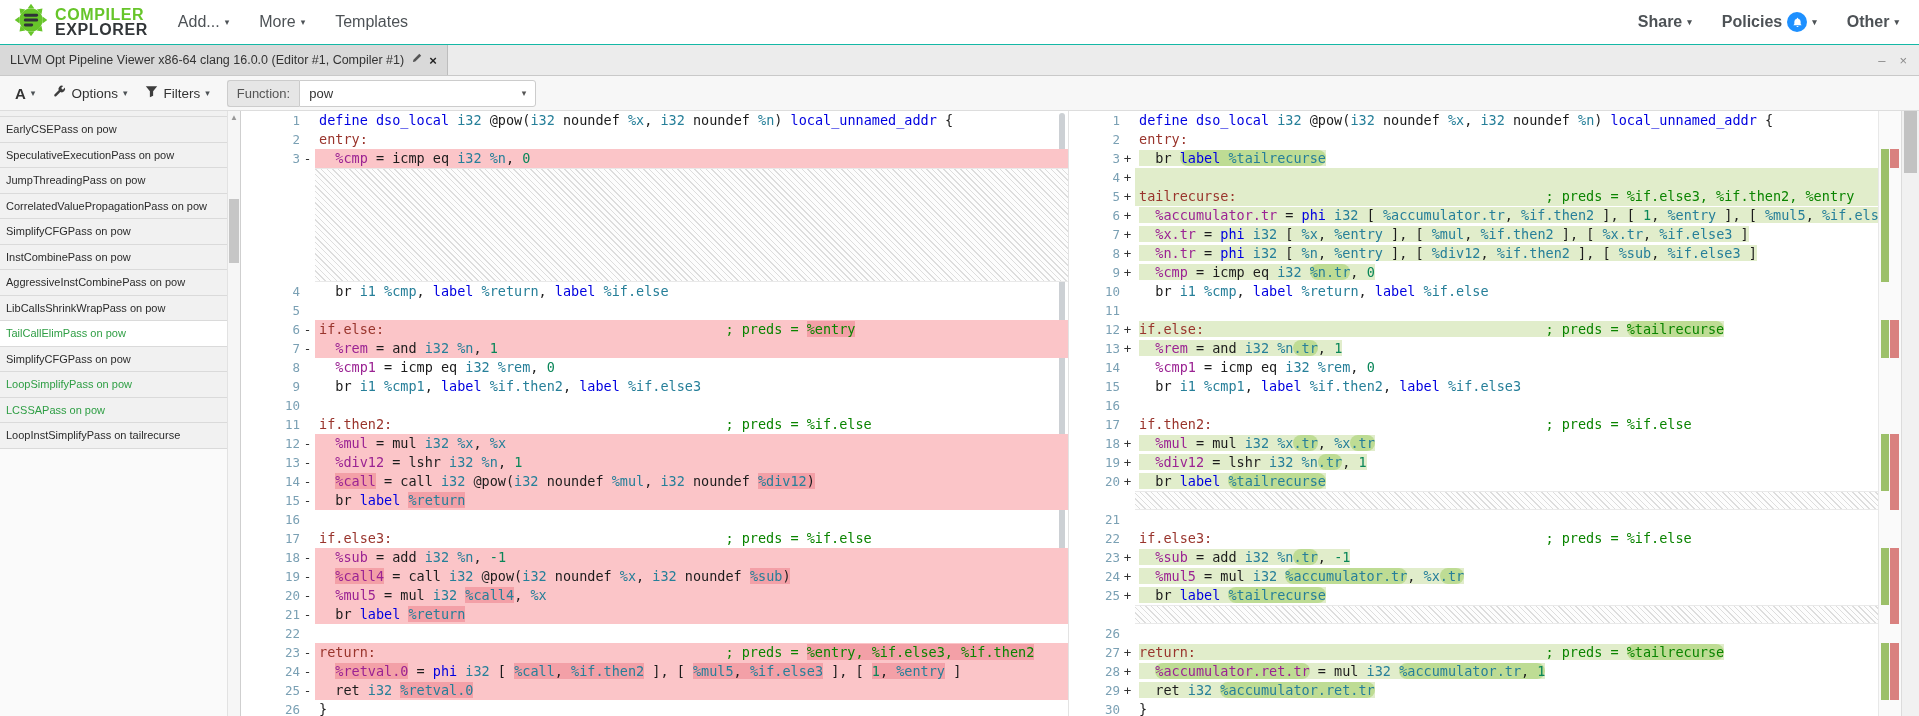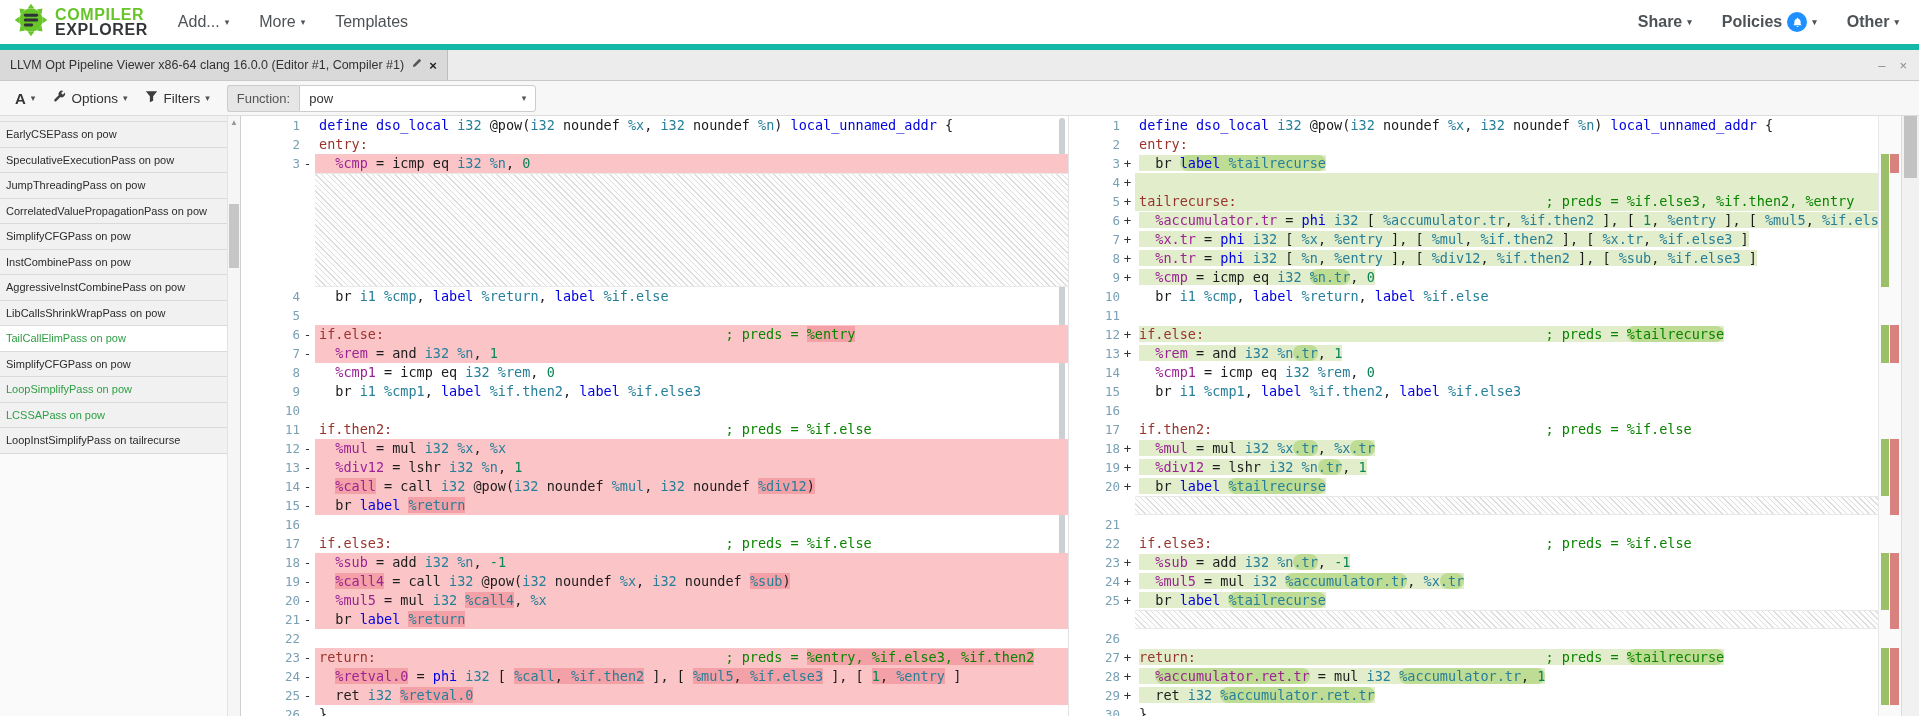--- a/index.html
+++ b/index.html
@@ -1,18 +1,18 @@
 <!DOCTYPE html>
 <html style="--brand_green: #67c52a; --pass_changed_green: #2e9e44; --deleted_line_bg: #fbc5c8; --deleted_word_bg: #f3a0a7; --inserted_line_bg: #e1edcb; --inserted_word_bg: #bedc94; --policies_badge_blue: #1e90ff;"><head>
 <meta charset="utf-8">
 <style>
   html,body{margin:0;padding:0;width:1919px;height:716px;overflow:hidden;background:#fff;
     font-family:"Liberation Sans",sans-serif;-webkit-font-smoothing:antialiased;}
   
-  .navbar{height:44px;display:flex;align-items:center;padding:0 14px;background:#fff;border-bottom:6px solid #14b8a6;}
+  .navbar{height:44px;display:flex;align-items:center;padding:0 14px;background:#fff;border-bottom:1px solid #14b8a6;}
   .brand{display:flex;align-items:center;gap:7px;margin-right:30px;cursor:pointer;}
   .brand-text{display:flex;flex-direction:column;font-weight:bold;font-size:16px;line-height:15px;letter-spacing:.6px;}
   .brand-l1{color:var(--brand_green,#67c52a);}
   .brand-l2{color:#33373a;}
   .menus{display:flex;align-items:center;gap:30px;font-size:16px;color:#4d5256;}
   .menus.right{margin-left:auto;padding-right:6px;font-weight:bold;}
   .menu-item{display:flex;align-items:center;gap:5px;cursor:pointer;white-space:nowrap;}
   .caret{font-size:9px;color:#4d5256;line-height:1;}
   .bell-badge{width:20px;height:20px;border-radius:50%;background:var(--policies_badge_blue,#1e90ff);
     display:inline-flex;align-items:center;justify-content:center;}

